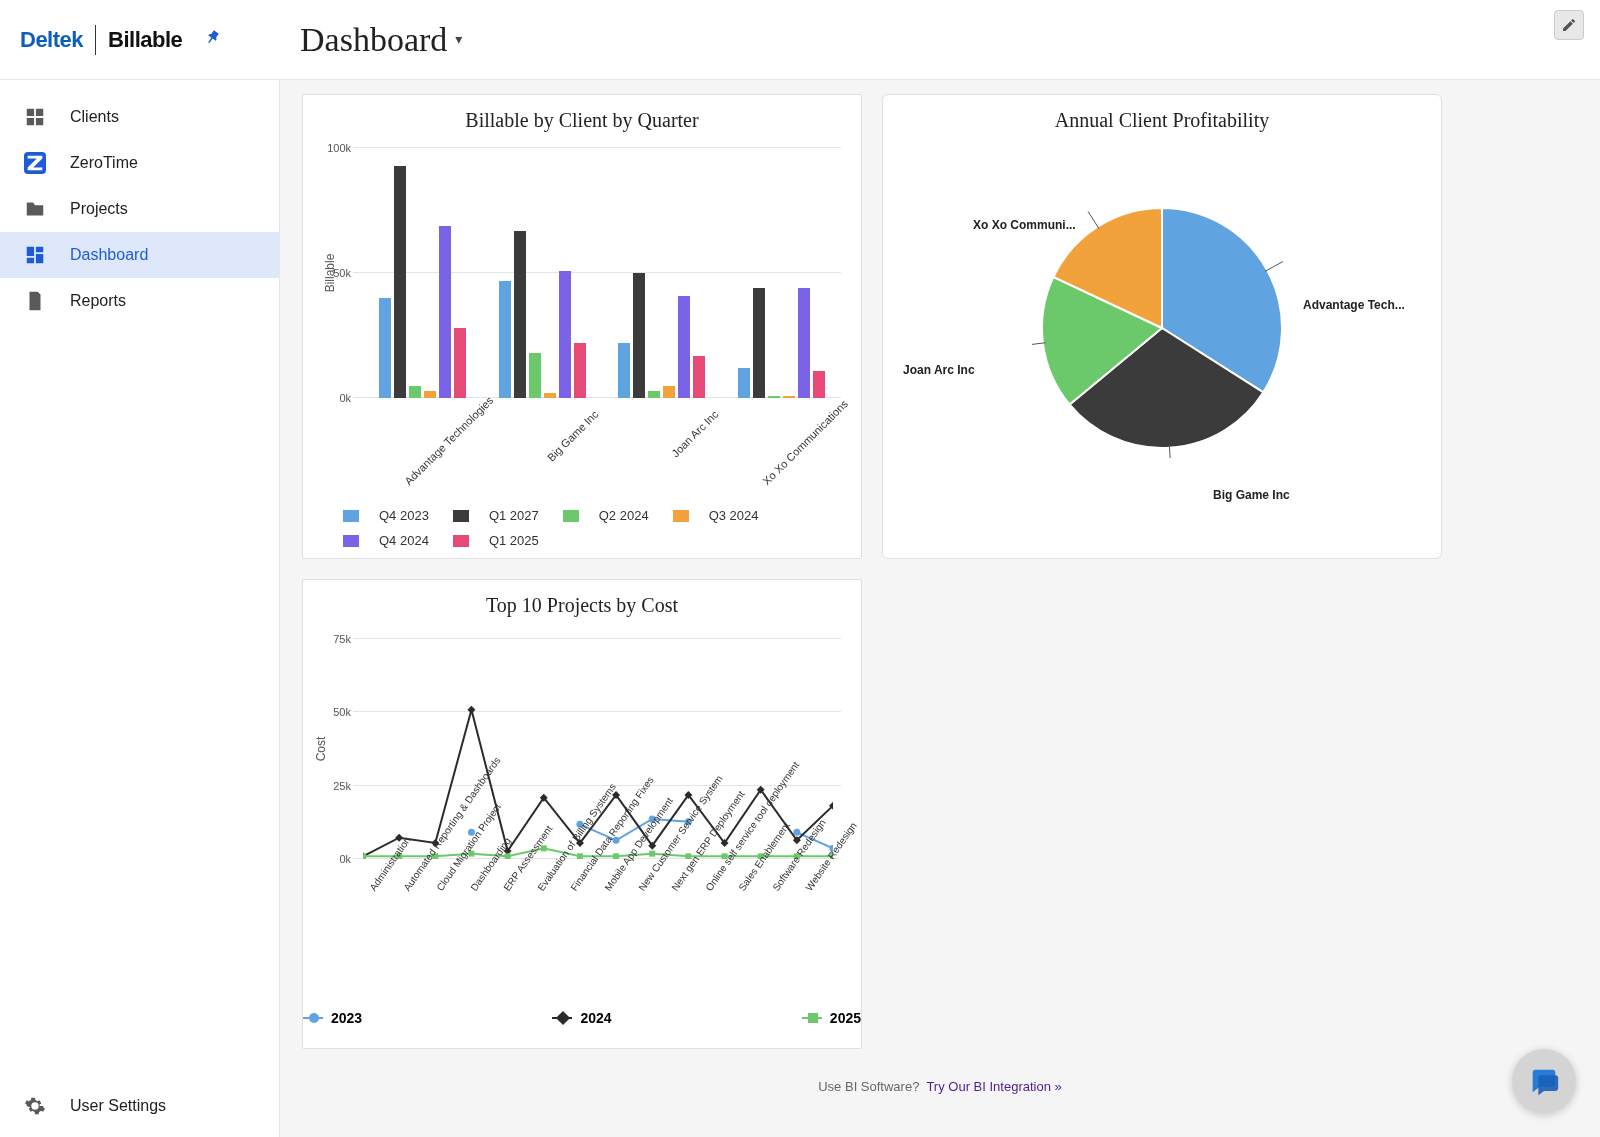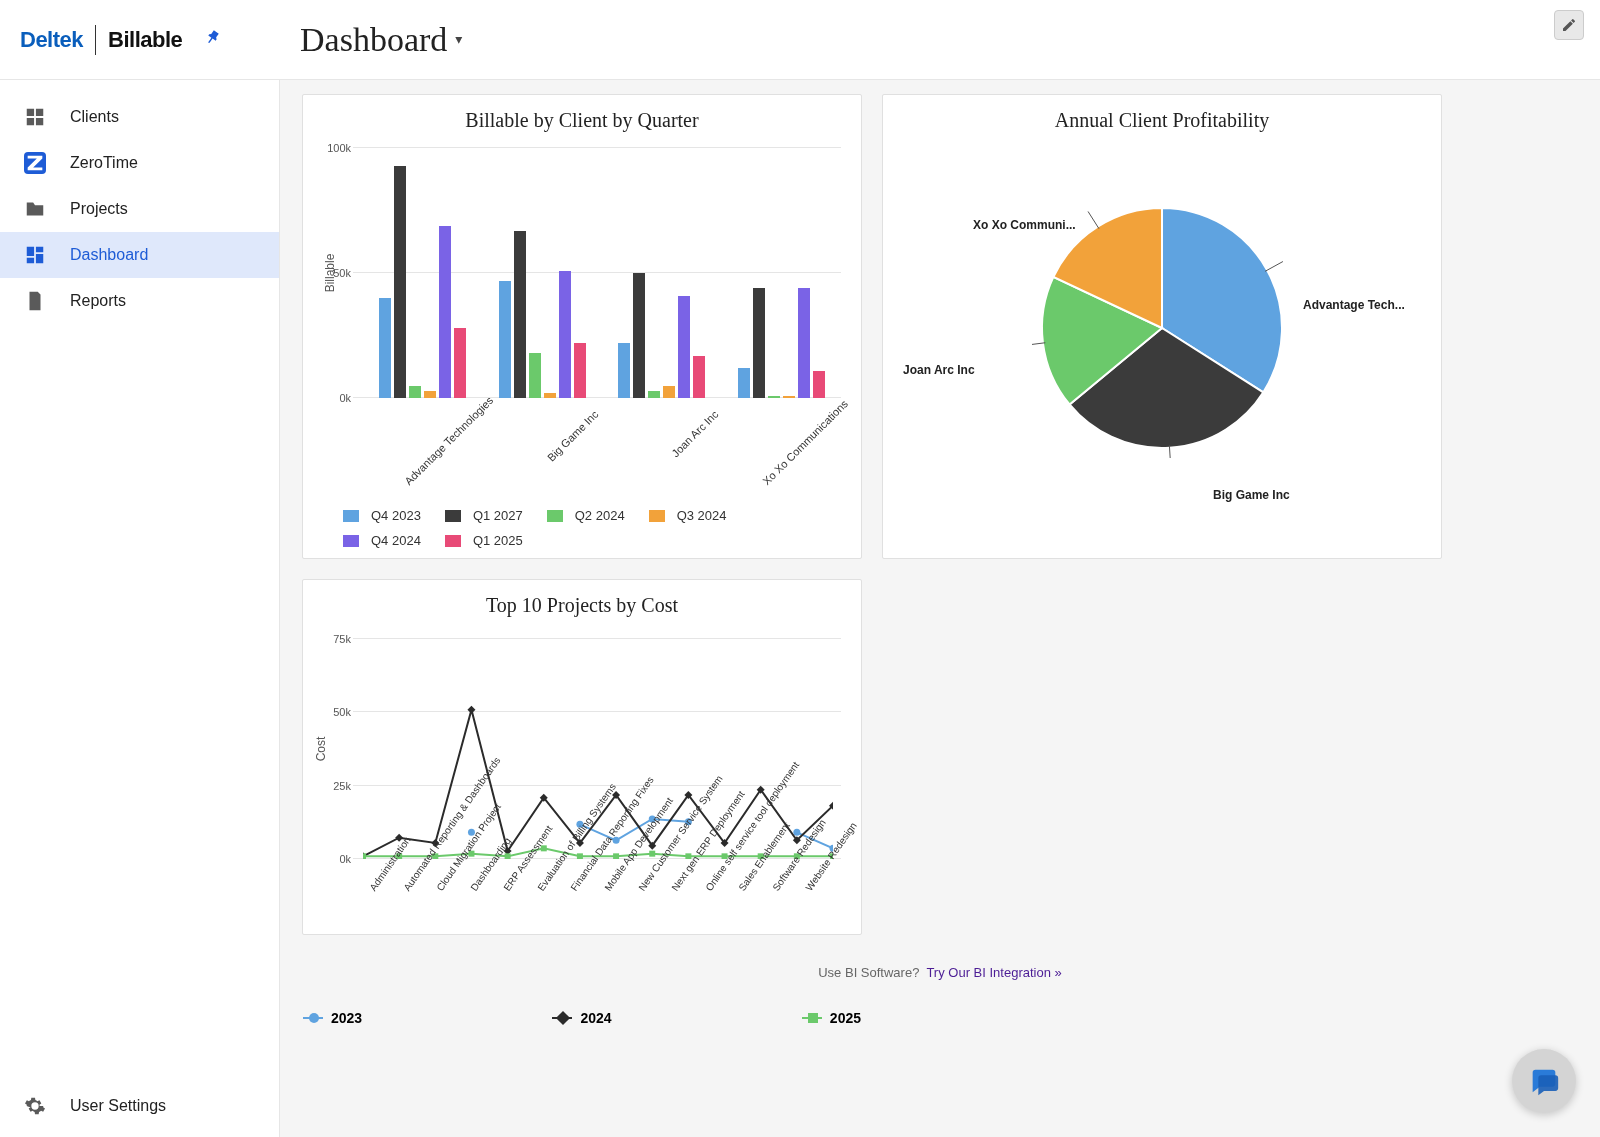--- a/index.html
+++ b/index.html
@@ -91,40 +91,40 @@
   padding:14px 22px;
   overflow:auto;
 }
 .panels-row { display:flex; gap:20px; margin-bottom:20px;}
 .panel {
   background:#fff;
   border:1px solid #e0e0e0;
   border-radius:2px;
 }
 .panel-bar { width:560px; height:465px;}
-.panel-pie { width:560px; height:465px;}
-.panel-line { width:560px; height:356px;}
+.panel-pie { width:560px; height:465px;border-radius:6px;}
+.panel-line { width:560px; height:470px;}
 .panel-title {
   font-family: Georgia, serif;
   font-size:20px;
   text-align:center;
   padding:14px 0 6px;
   color:#222;
 }
 .bar-chart-area { position:relative; height:250px; margin:10px 20px 0 50px;}
 .bar-y-label { position:absolute; left:-42px; top:50%; transform:translateY(-50%) rotate(-90deg); font-size:12px; color:#555;}
 .bar-ticks { position:absolute; left:-32px; width:30px; font-size:11px; color:#555; text-align:right;}
 .bar-grid-line { position:absolute; left:0; right:0; height:1px; background:#e5e5e5;}
 .bar-groups { position:absolute; bottom:0; left:10px; right:0; height:100%; display:flex; justify-content:space-around;}
 .bar-group { display:flex; align-items:flex-end; gap:3px; height:100%; position:relative;}
 .bar { width:12px; }
 .bar-cat-labels { display:flex; justify-content:space-around; margin-left:60px; margin-right:20px;}
 .bar-cat-label { font-size:11px; color:#333; transform:rotate(-45deg); transform-origin:top right; white-space:nowrap; position:relative; top:10px; text-align:right; width:100px;}
 .legend { display:flex; flex-wrap:wrap; gap:10px 24px; padding:8px 40px 16px; margin-top:90px;}
-.legend-item { display:flex; align-items:center; gap:12px; font-size:13px; color:#333;}
+.legend-item { display:flex; align-items:center; gap:20px; font-size:13px; color:#333;}
 .legend-swatch { width:16px; height:12px;}
 
 .pie-wrap { position:relative; height:380px;}
 .pie-svg { position:absolute; left:50%; top:50%; transform:translate(-50%,-50%);}
 .pie-label { position:absolute; font-size:12px; font-weight:600; color:#222;}
 
 .line-area { position:relative; height:220px; margin:16px 20px 0 50px;}
 .line-y-label { position:absolute; left:-44px; top:50%; transform:translateY(-50%) rotate(-90deg); font-size:12px; color:#555;}
 .line-tick { position:absolute; left:-32px; width:30px; font-size:11px; color:#555; text-align:right;}
 .line-grid { position:absolute; left:0; right:0; height:1px; background:#e5e5e5;}

